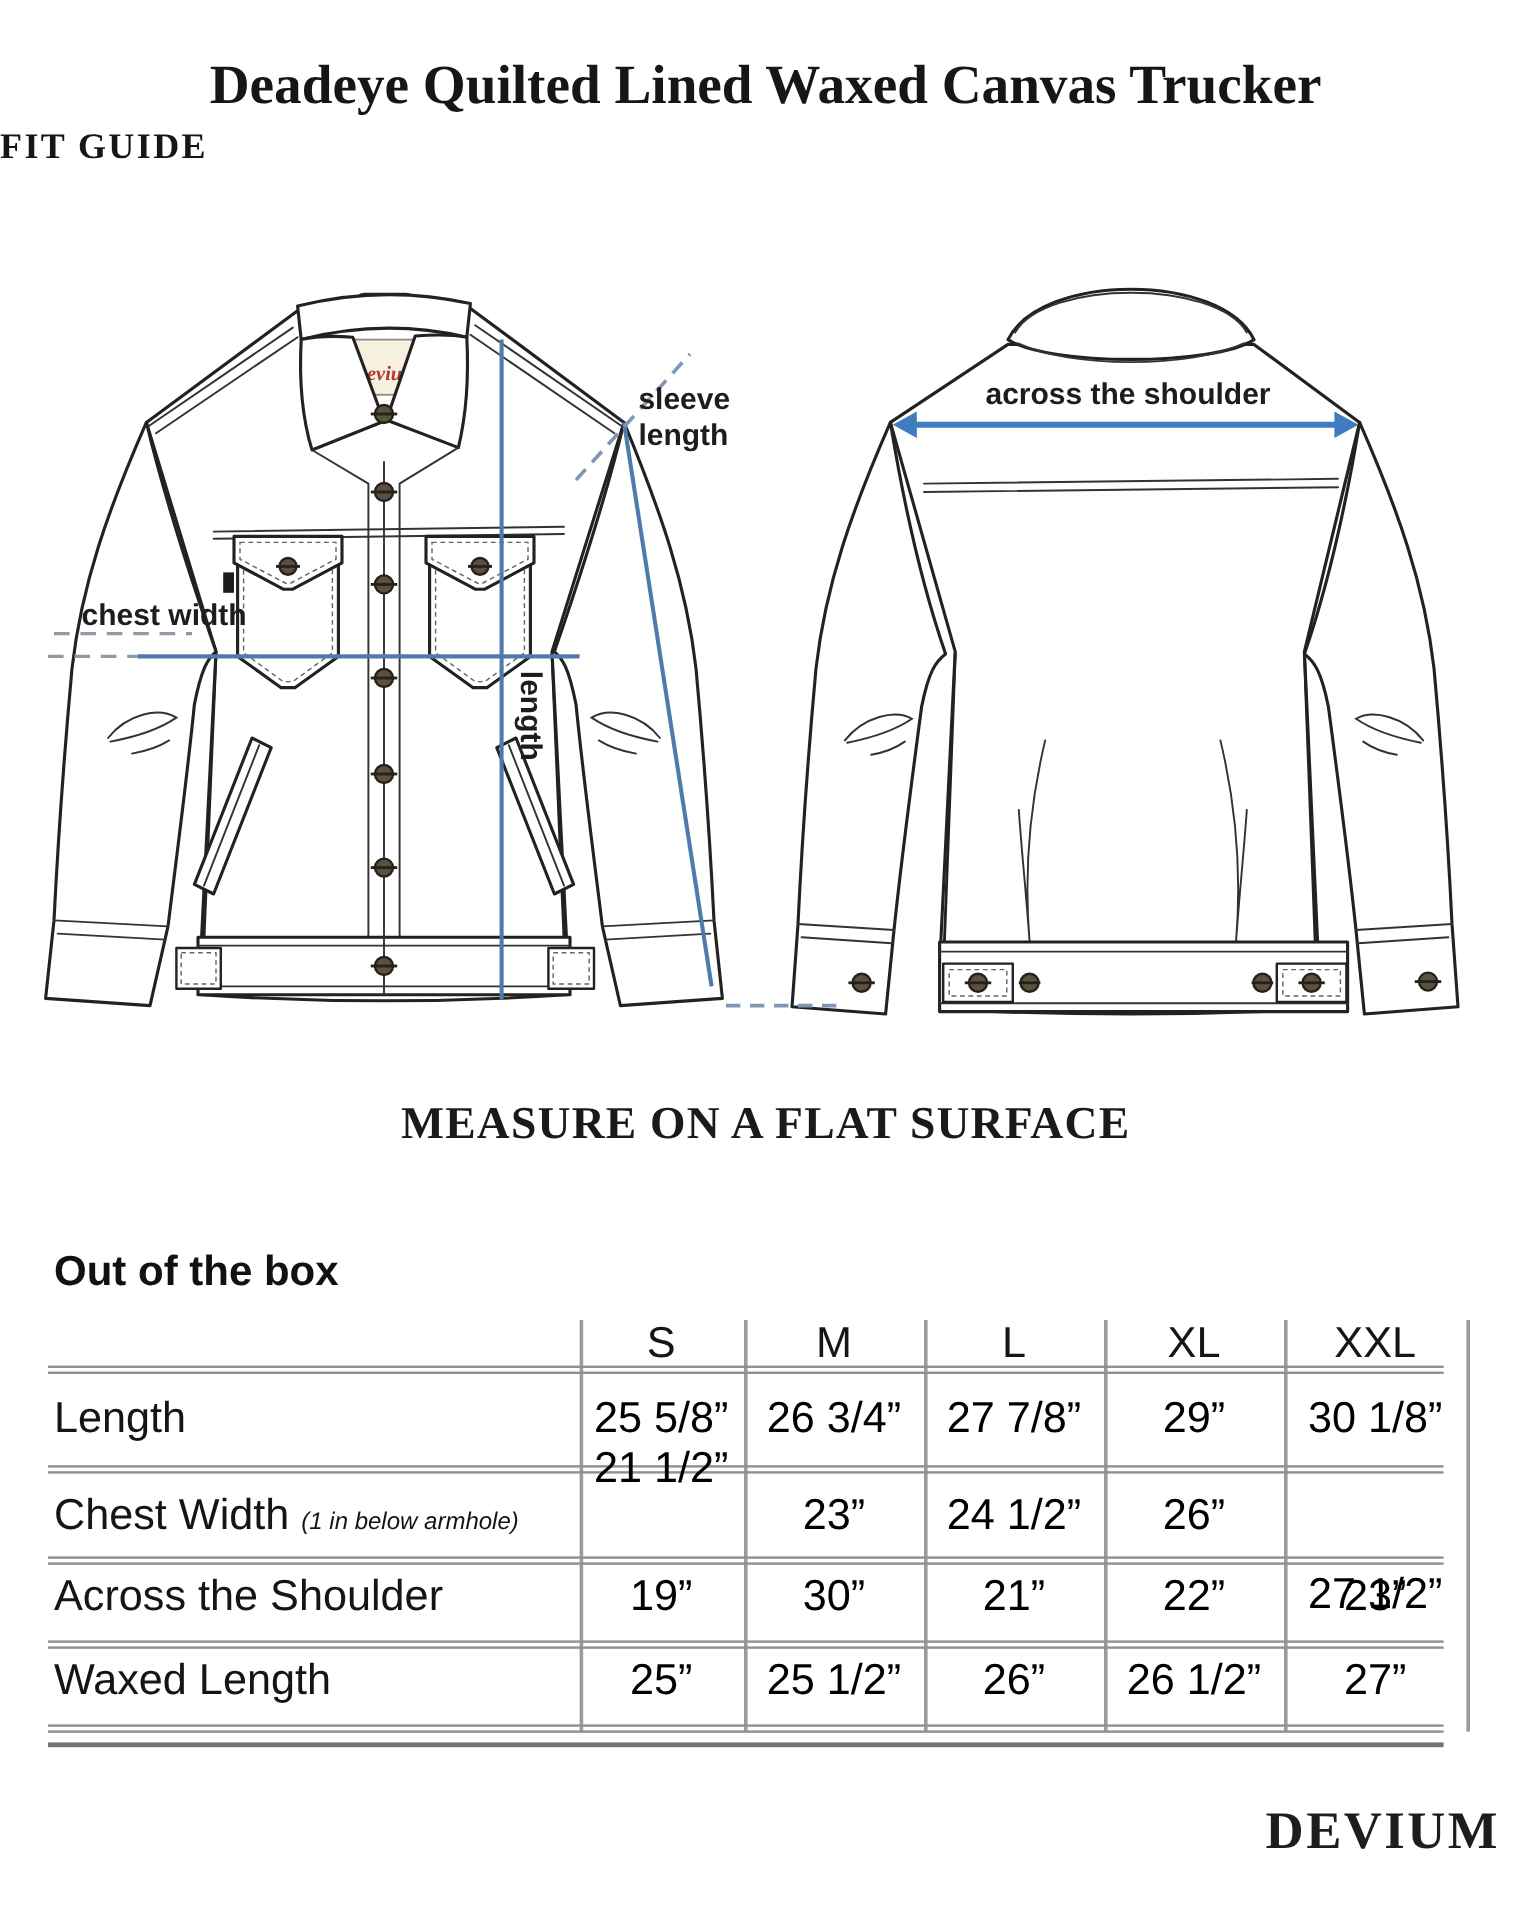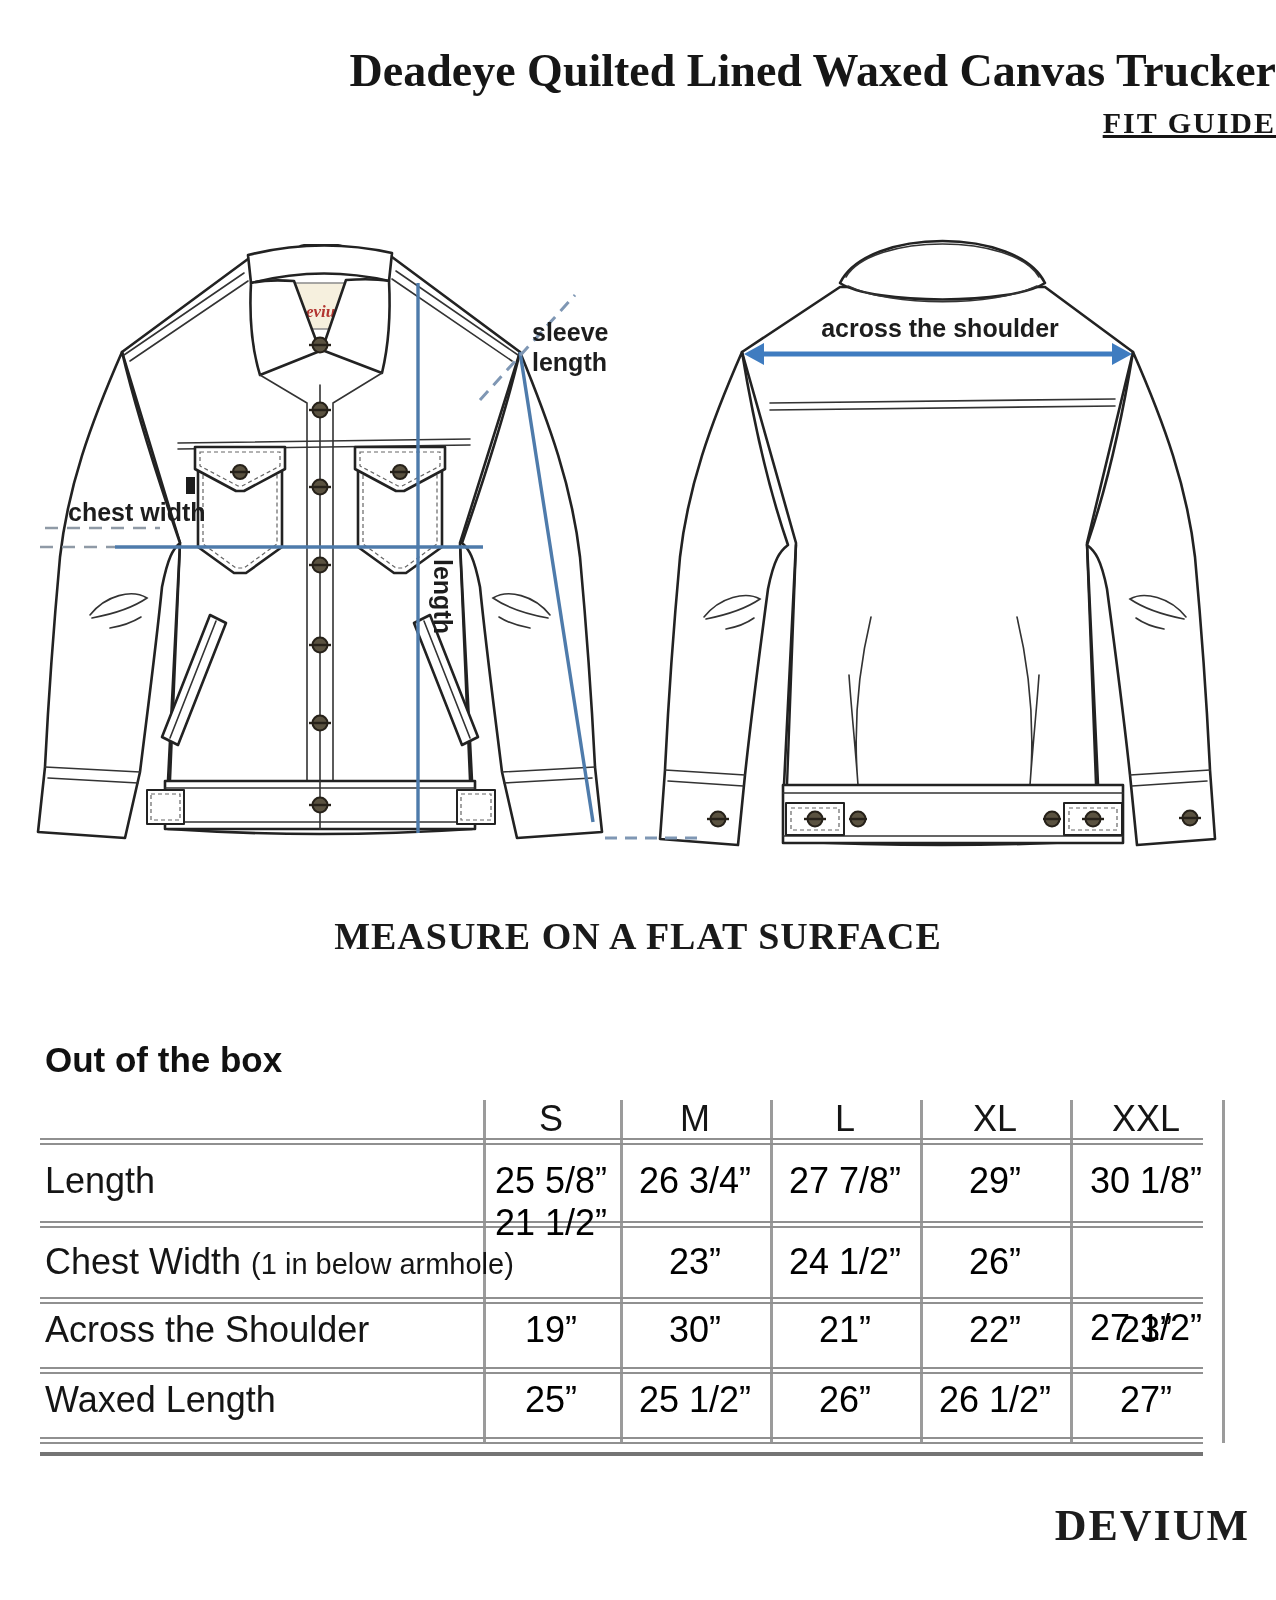--- a/index.html
+++ b/index.html
@@ -3,24 +3,24 @@
 <meta charset="utf-8">
 <style>
   :root{
     --ink:#222222; --blue:#4e7bab; --dashblue:#7f97b4; --dashgray:#8f9aa6;
     --arrow:#3f7cc0; --button:#5a5240; --rule:#909090;
   }
   html,body{margin:0;padding:0;background:#ffffff;}
   .page{position:relative;width:1276px;height:1600px;background:#fff;overflow:hidden;
         font-family:"Liberation Sans",sans-serif;color:#141414;}
   .abs{position:absolute;}
-  .title{left:0;top:44px;width:1276px;text-align:right;
+  .title{left:0;top:44px;width:1276px;text-align:center;
          font:700 46px "Liberation Serif",serif;color:#161616;}
-  .subtitle{left:0;top:106px;width:1276px;text-align:right;
-         font:700 30px "Liberation Serif",serif;letter-spacing:2px;color:#161616;text-decoration:underline;}
+  .subtitle{left:0;top:106px;width:1276px;text-align:left;
+         font:700 30px "Liberation Serif",serif;letter-spacing:2px;color:#161616;}
   .measure-heading{left:0;top:914px;width:1276px;text-align:center;
          font:700 38px "Liberation Serif",serif;letter-spacing:1px;color:#1a1a1a;}
   .brand-logo{left:1020px;top:1500px;width:230px;text-align:right;
          font:700 44px "Liberation Serif",serif;letter-spacing:2px;color:#1d1d1d;}
 
   svg.diagram{position:absolute;overflow:visible;}
   .fw{fill:#ffffff;stroke:var(--ink);stroke-width:2.6;stroke-linejoin:round;stroke-linecap:round;}
   .fw2{fill:#ffffff;stroke:var(--ink);stroke-width:2;stroke-linejoin:round;}
   .ln{fill:none;stroke:var(--ink);stroke-width:2.4;stroke-linecap:round;}
   .ln2{fill:none;stroke:#333;stroke-width:1.6;stroke-linecap:round;}
@@ -32,21 +32,21 @@
   .arrowhead{fill:var(--arrow);stroke:none;}
   .btn-c{fill:var(--button);stroke:#262119;stroke-width:2;}
   .btn-l{stroke:#262119;stroke-width:2.4;}
   .anno{font:600 25px "Liberation Sans",sans-serif;fill:#1d1d1d;}
   .neck-script{font:italic 700 17px "Liberation Serif",serif;fill:#b23430;}
 
   
   .tbl-head{left:45px;top:1036px;font:700 35px "Liberation Sans",sans-serif;line-height:48px;color:#111;}
   .size-h{top:1098px;width:144px;text-align:center;font:400 36px "Liberation Sans",sans-serif;color:#151515;}
   .row-label{left:45px;font:400 36px "Liberation Sans",sans-serif;color:#151515;white-space:nowrap;}
-  .row-label .note{font-size:29px;}
+  .row-label .note{font-size:20px;font-style:italic;}
   .cell{width:148px;text-align:center;font:400 36px "Liberation Sans",sans-serif;color:#000000;}
   .rule{left:40px;width:1163px;height:7px;border-top:2.5px solid var(--rule);
         border-bottom:2.5px solid var(--rule);box-sizing:border-box;}
   .rule-dark{left:40px;width:1163px;height:4px;background:#747474;}
   .vline{width:3px;background:#9b9b9b;top:1100px;height:343px;}
 </style>
 </head>
 <body>
 
 <div class="page">

